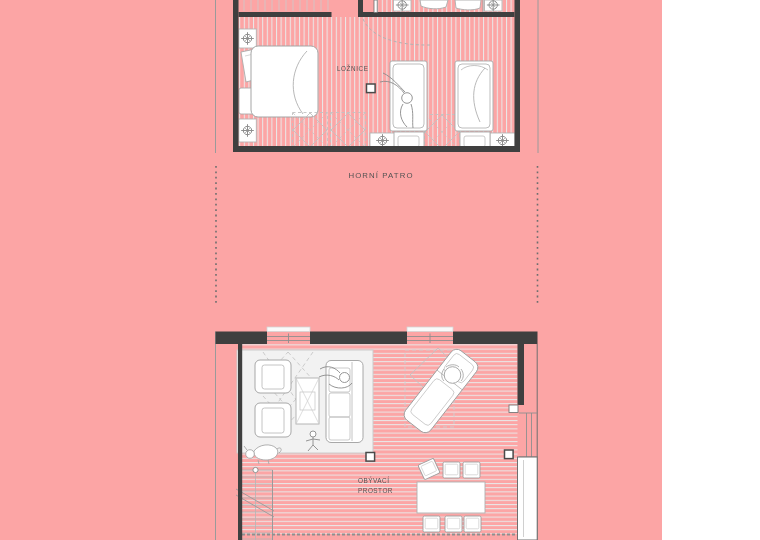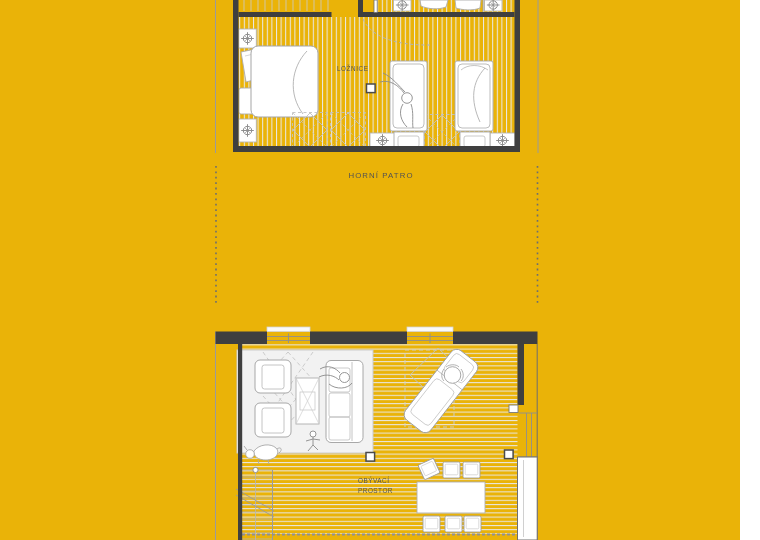--- a/index.html
+++ b/index.html
@@ -1,17 +1,17 @@
 <!DOCTYPE html>
 <html><head>
 <meta charset="utf-8">
 <style>
   html,body{margin:0;padding:0;background:#ffffff;}
   body{width:760px;height:540px;overflow:hidden;font-family:"Liberation Sans",sans-serif;}
-  #stage{position:relative;width:740px;height:540px;background:#eab308;}
+  #stage{position:relative;width:662px;height:540px;background:#fca5a5;}
   svg{display:block;}
   svg text{font-family:"Liberation Sans",sans-serif;fill:#525252;}
 </style>
 </head>
 <body>
 
 <div id="stage">
 <svg width="760" height="540" viewBox="0 0 760 540">
   <defs>
     <pattern id="vstripe" width="4.6" height="10" patternUnits="userSpaceOnUse">

